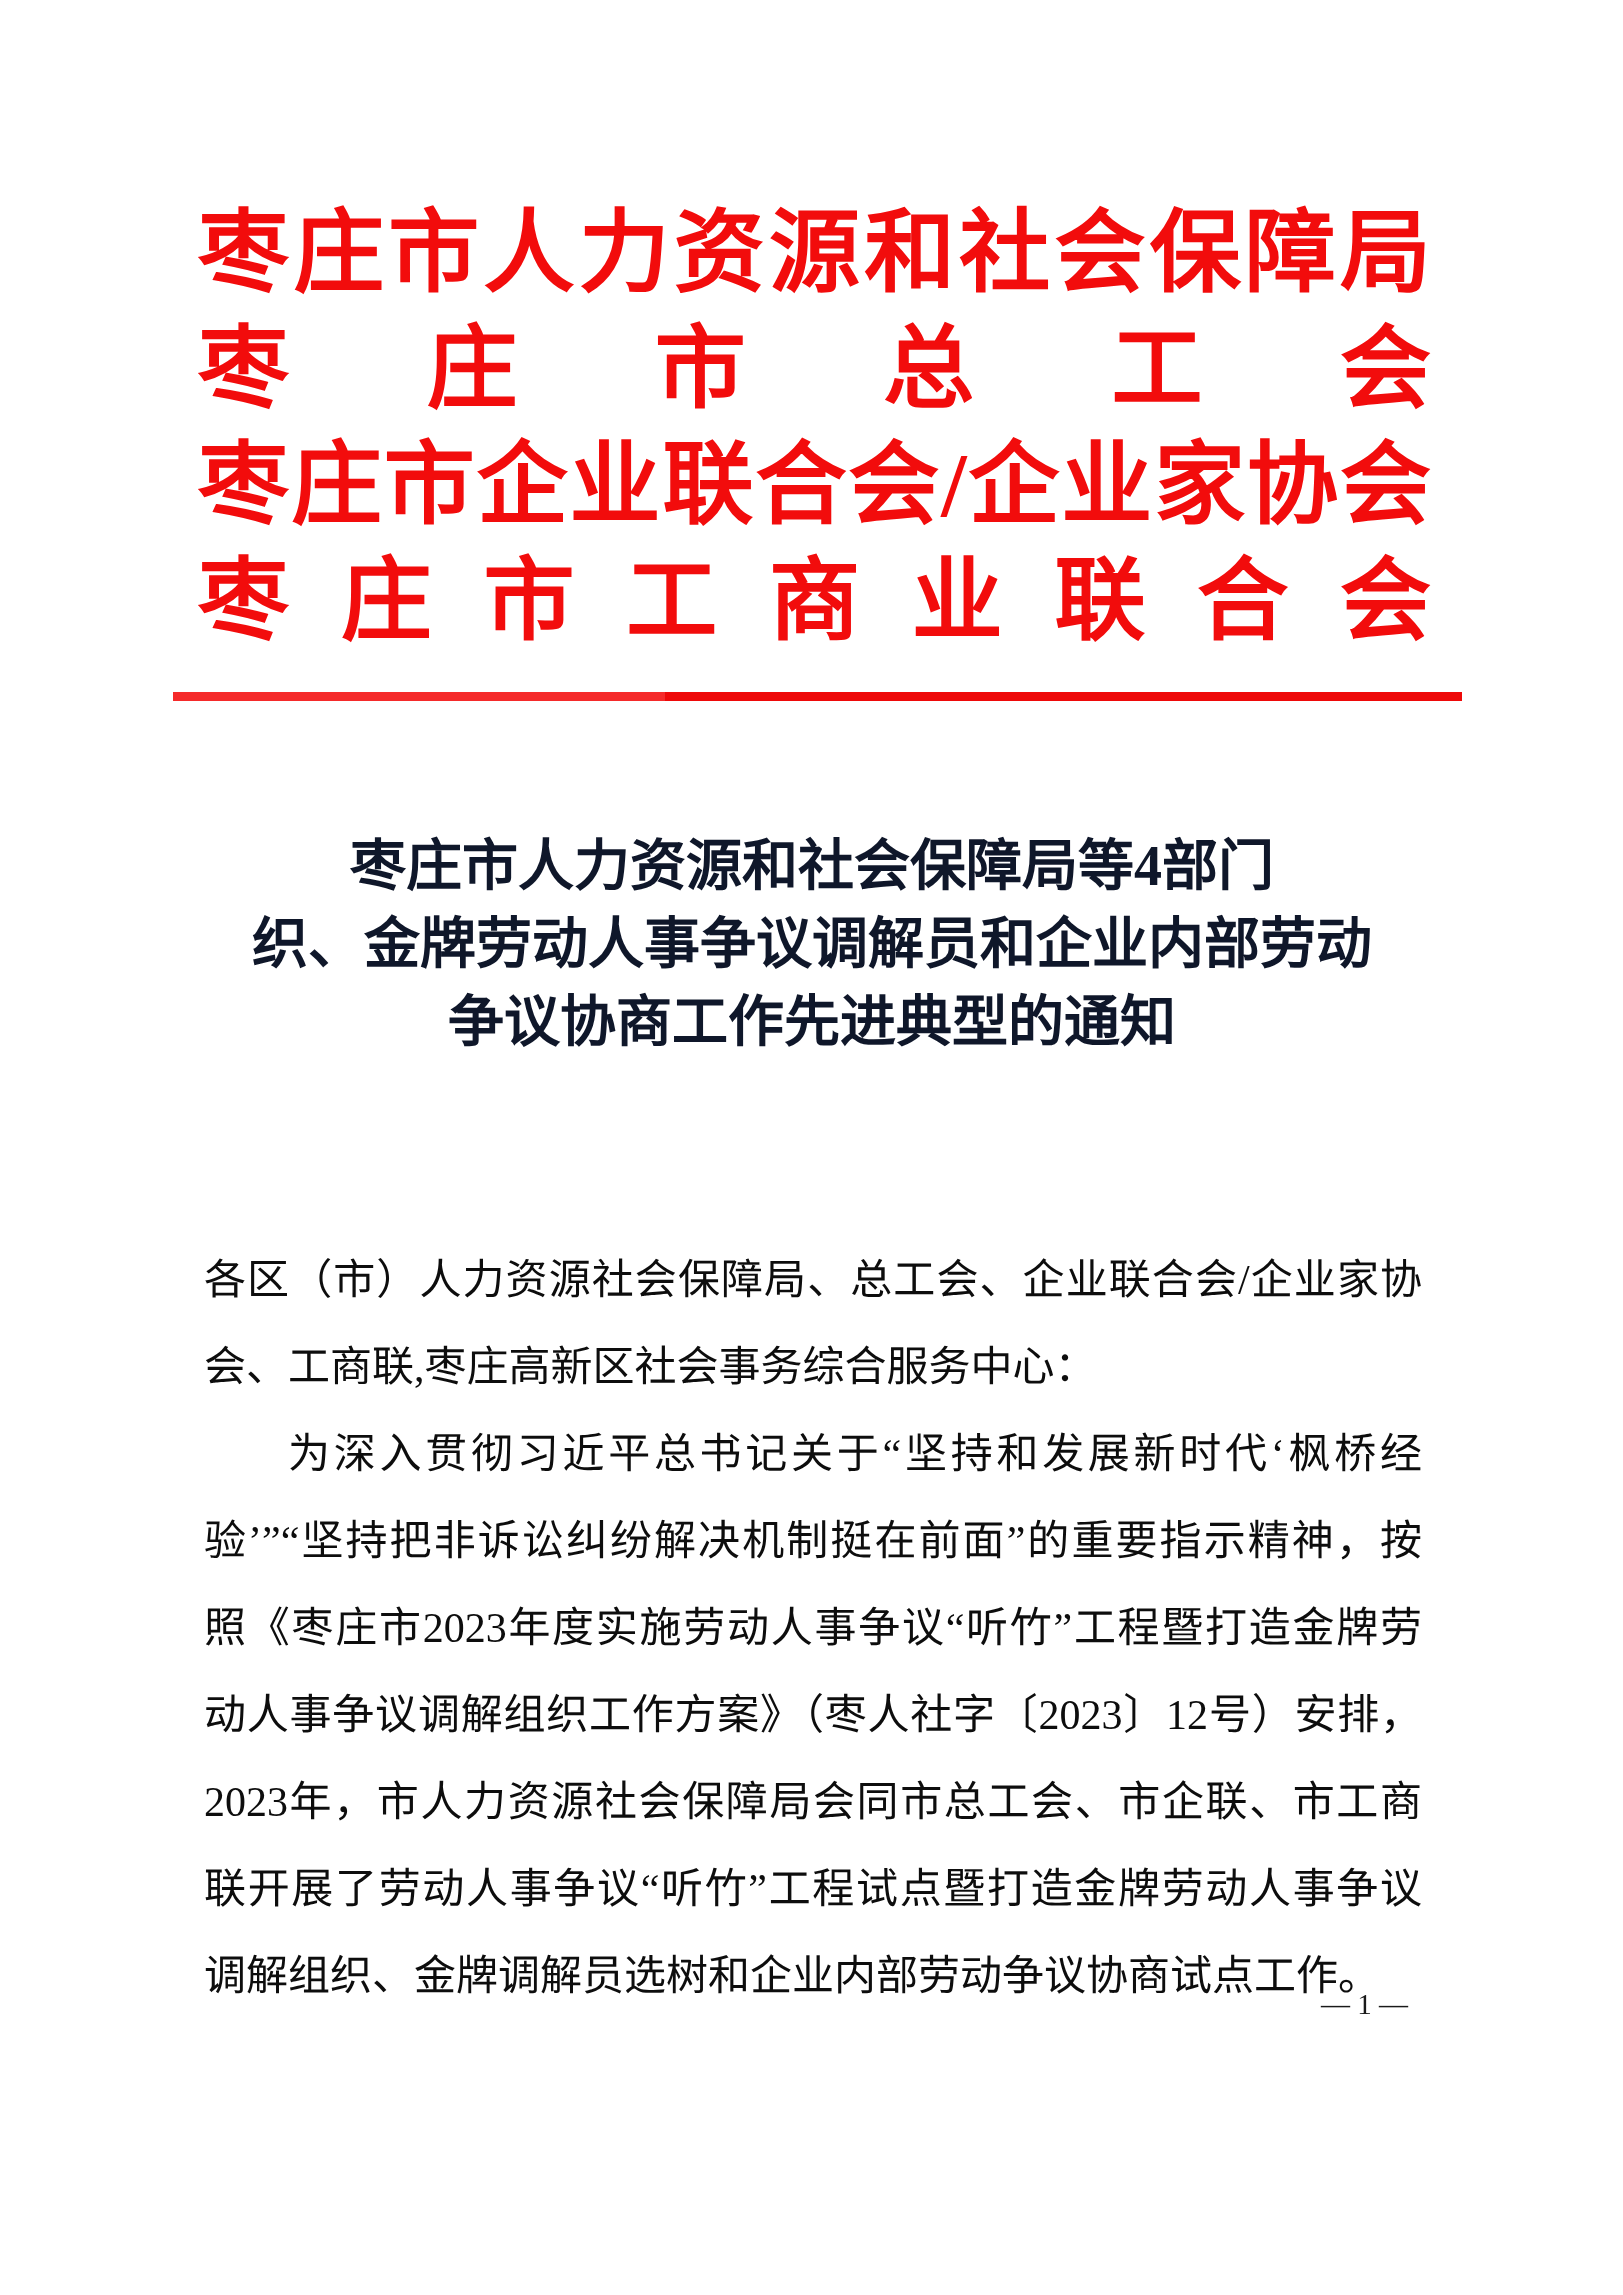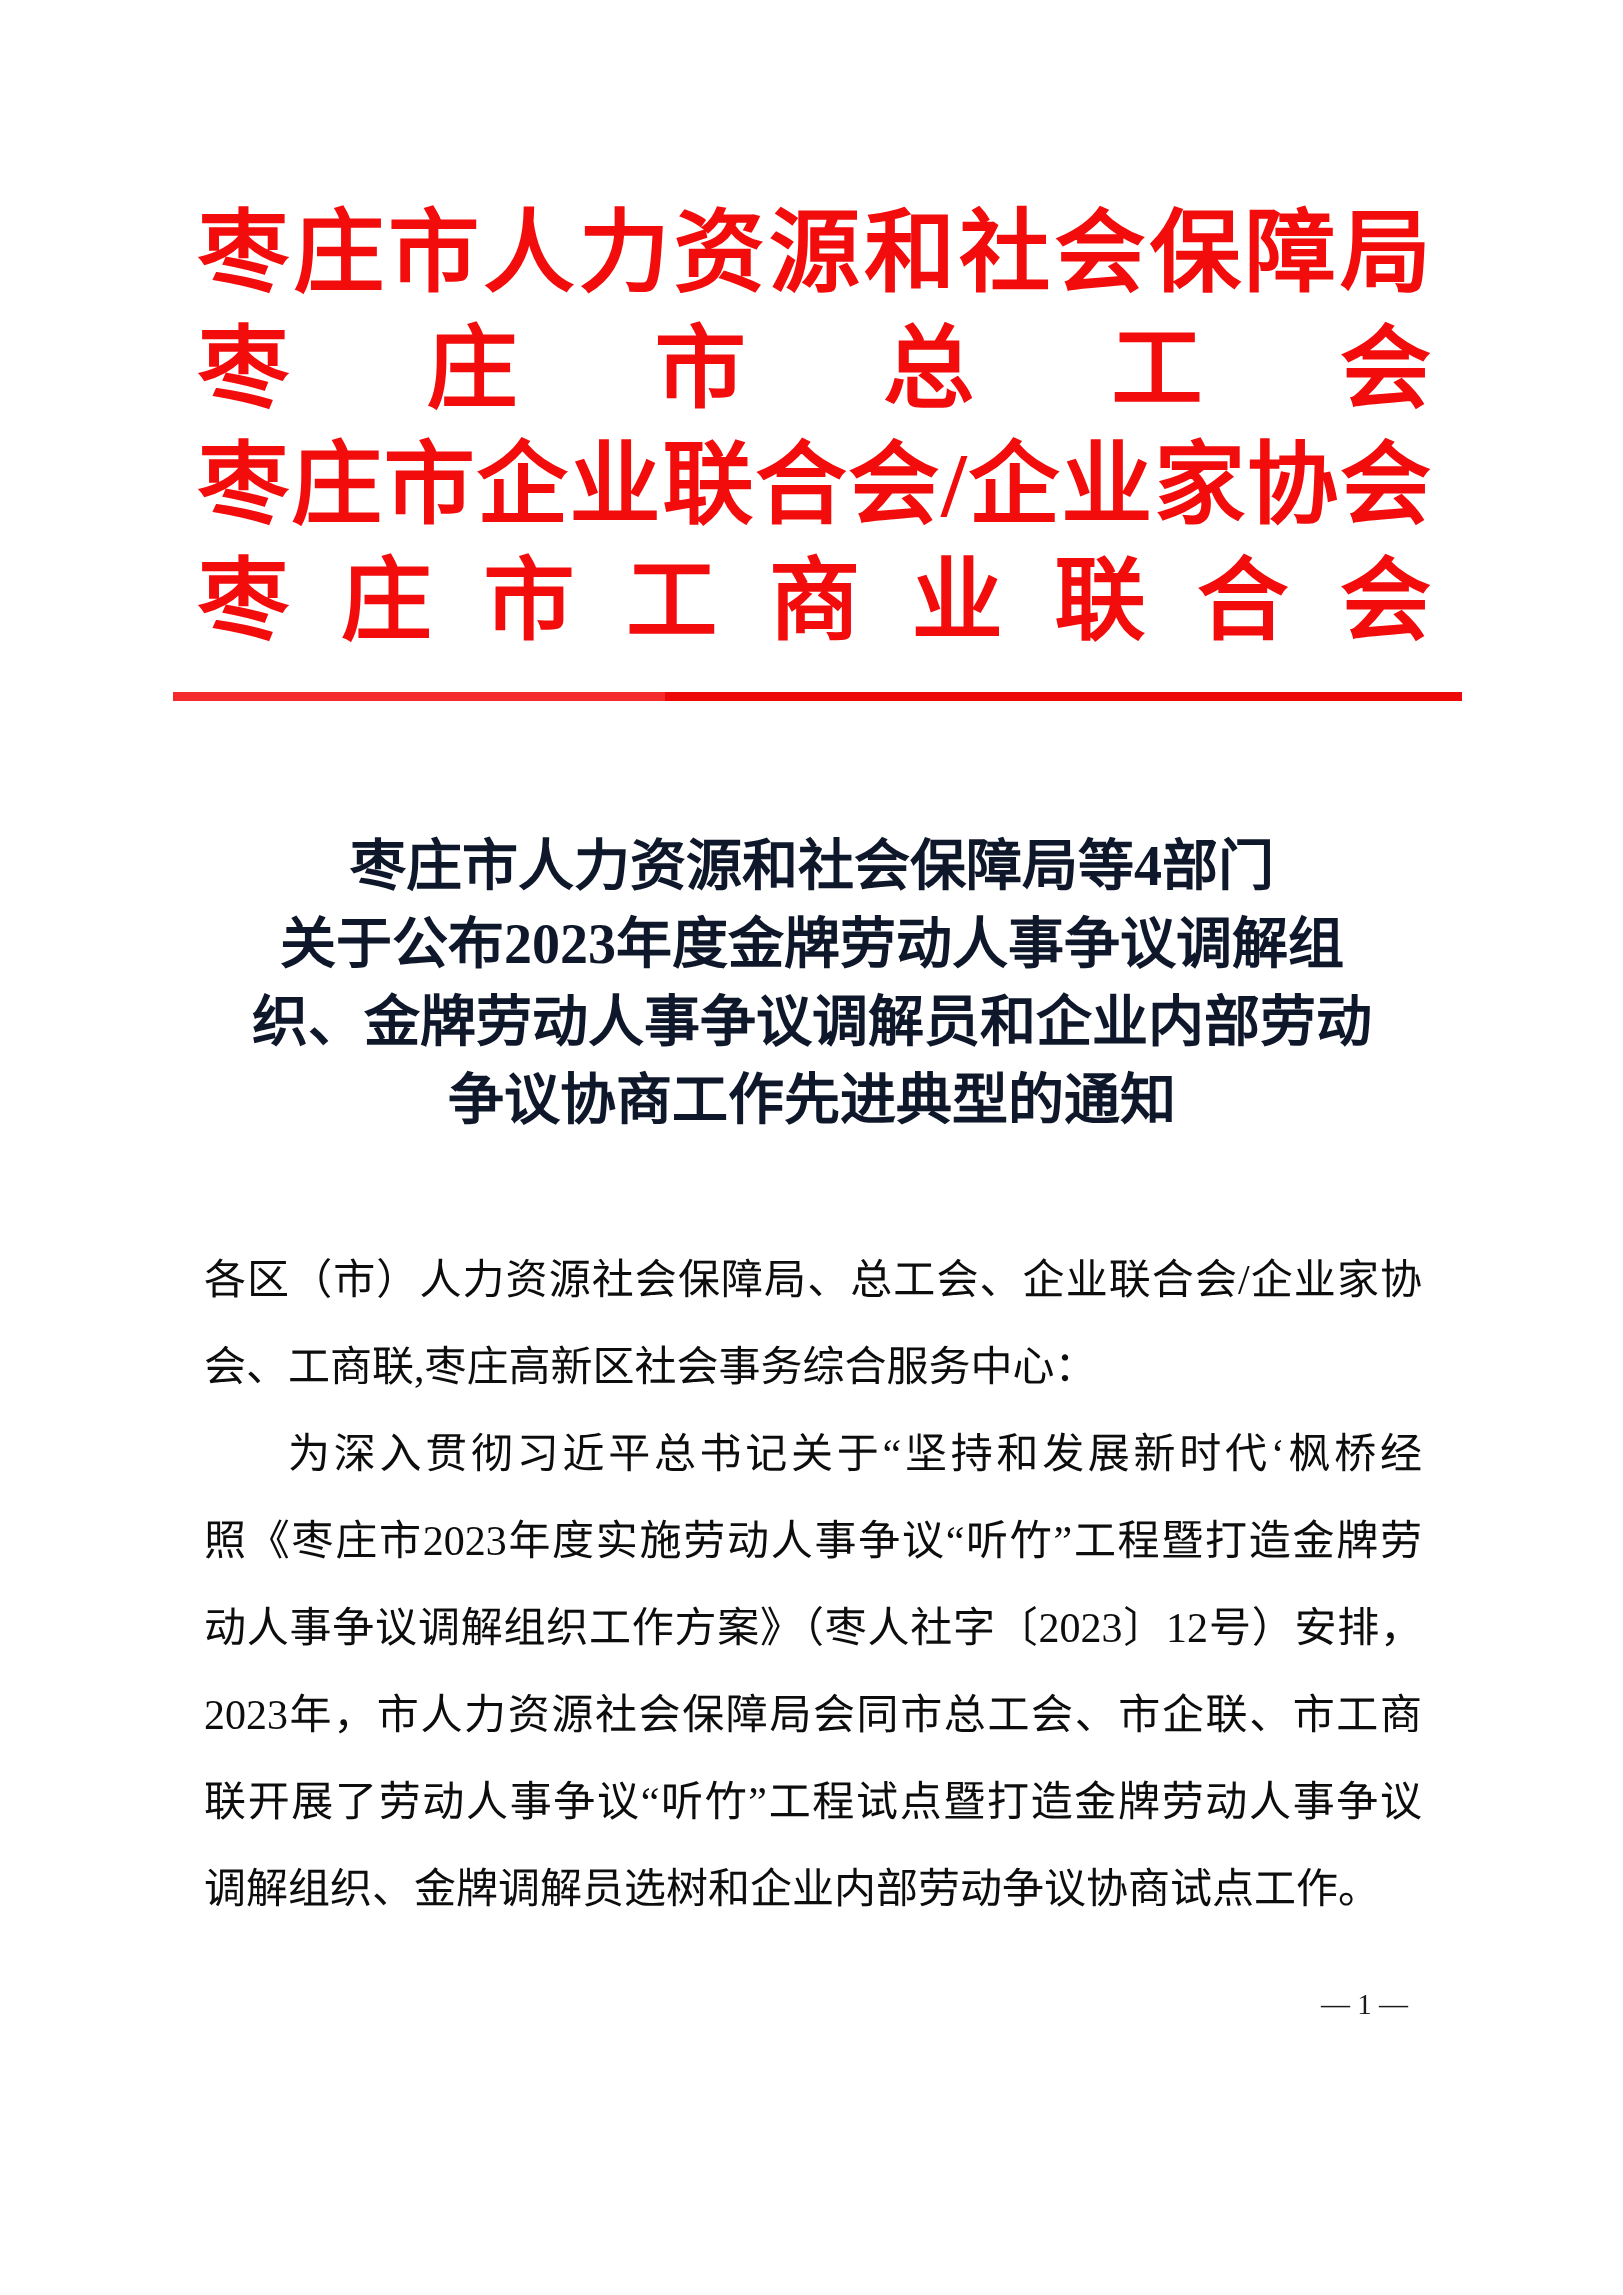--- a/index.html
+++ b/index.html
@@ -105,29 +105,29 @@
     <div class="org-line">枣庄市人力资源和社会保障局</div>
     <div class="org-line">枣庄市总工会</div>
     <div class="org-line">枣庄市企业联合会/企业家协会</div>
     <div class="org-line">枣庄市工商业联合会</div>
   </header>
 
   <div class="red-rule"></div>
 
   <h1 class="title-block">
     <div class="title-line">枣庄市人力资源和社会保障局等4部门</div>
-    <div class="title-line">关于公布2023年度金牌劳动人事争议调解组</div>
     <div class="title-line">织、金牌劳动人事争议调解员和企业内部劳动</div>
     <div class="title-line">争议协商工作先进典型的通知</div>
   </h1>
 
   <section class="body-block">
     <p class="body-line justify">各区（市）人力资源社会保障局、总工会、企业联合会/企业家协</p>
     <p class="body-line">会、工商联,枣庄高新区社会事务综合服务中心：</p>
     <p class="body-line justify indent">为深入贯彻习近平总书记关于“坚持和发展新时代‘枫桥经</p>
+    <p class="body-line justify">验’”“坚持把非诉讼纠纷解决机制挺在前面”的重要指示精神，按</p>
     <p class="body-line justify">照《枣庄市2023年度实施劳动人事争议“听竹”工程暨打造金牌劳</p>
     <p class="body-line justify">动人事争议调解组织工作方案》（枣人社字〔2023〕12号）安排，</p>
     <p class="body-line justify">2023年，市人力资源社会保障局会同市总工会、市企联、市工商</p>
     <p class="body-line justify">联开展了劳动人事争议“听竹”工程试点暨打造金牌劳动人事争议</p>
     <p class="body-line">调解组织、金牌调解员选树和企业内部劳动争议协商试点工作。</p>
   </section>
 
   <div class="page-number">— 1 —</div>
 
 </div>

